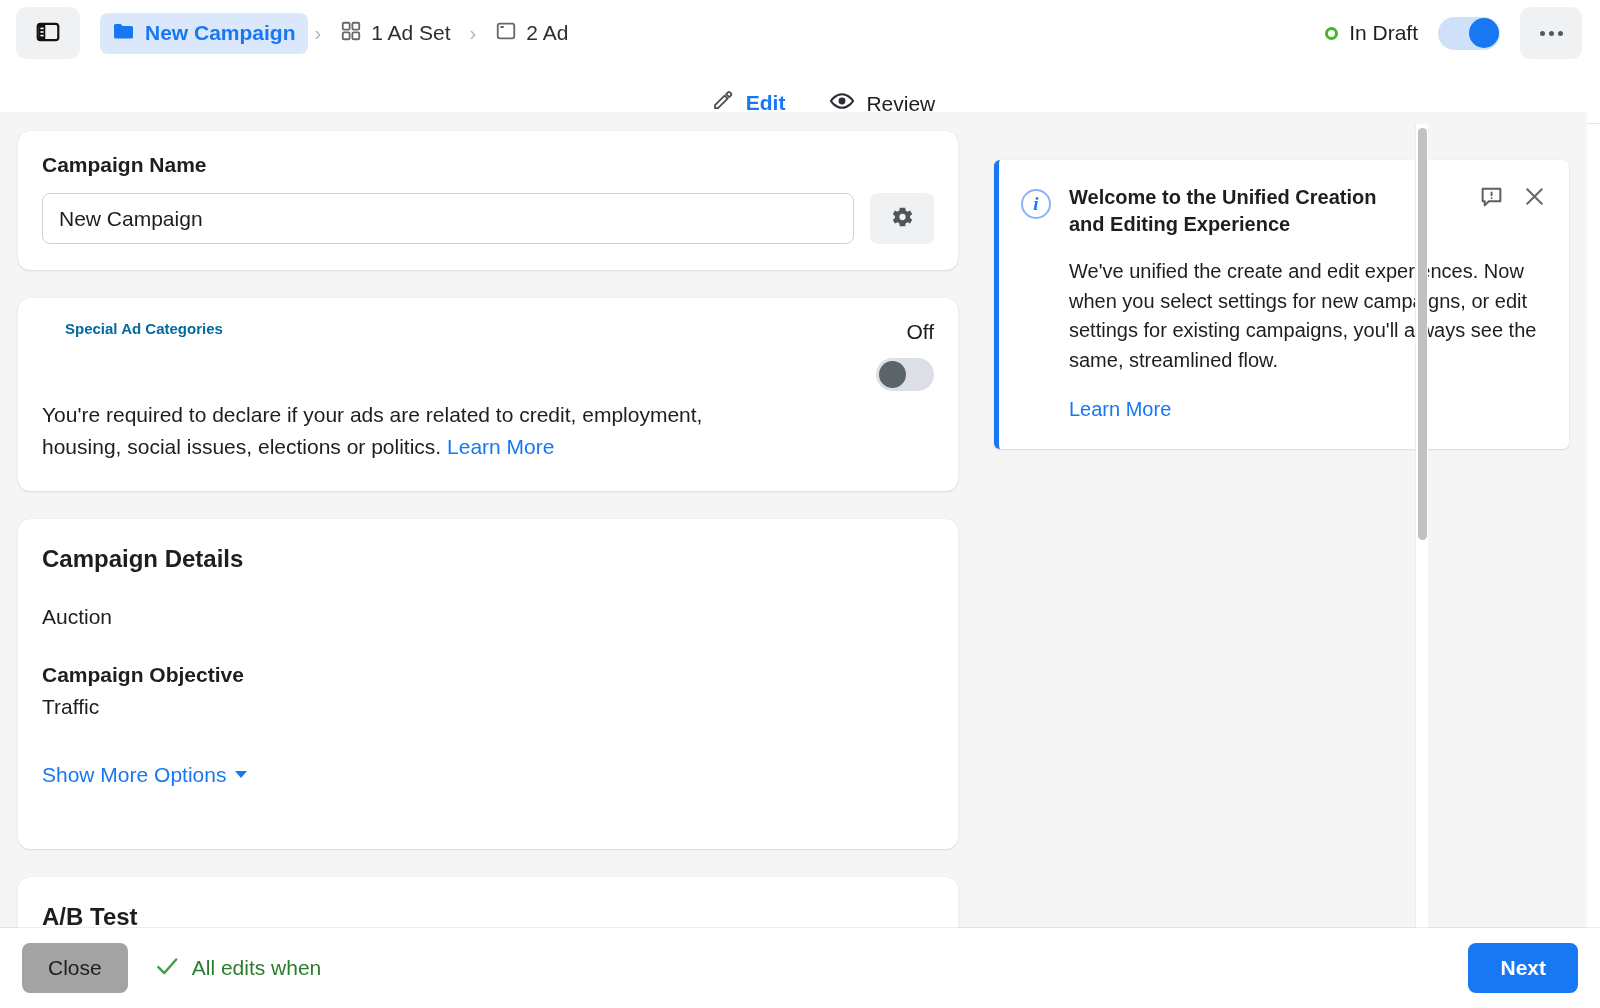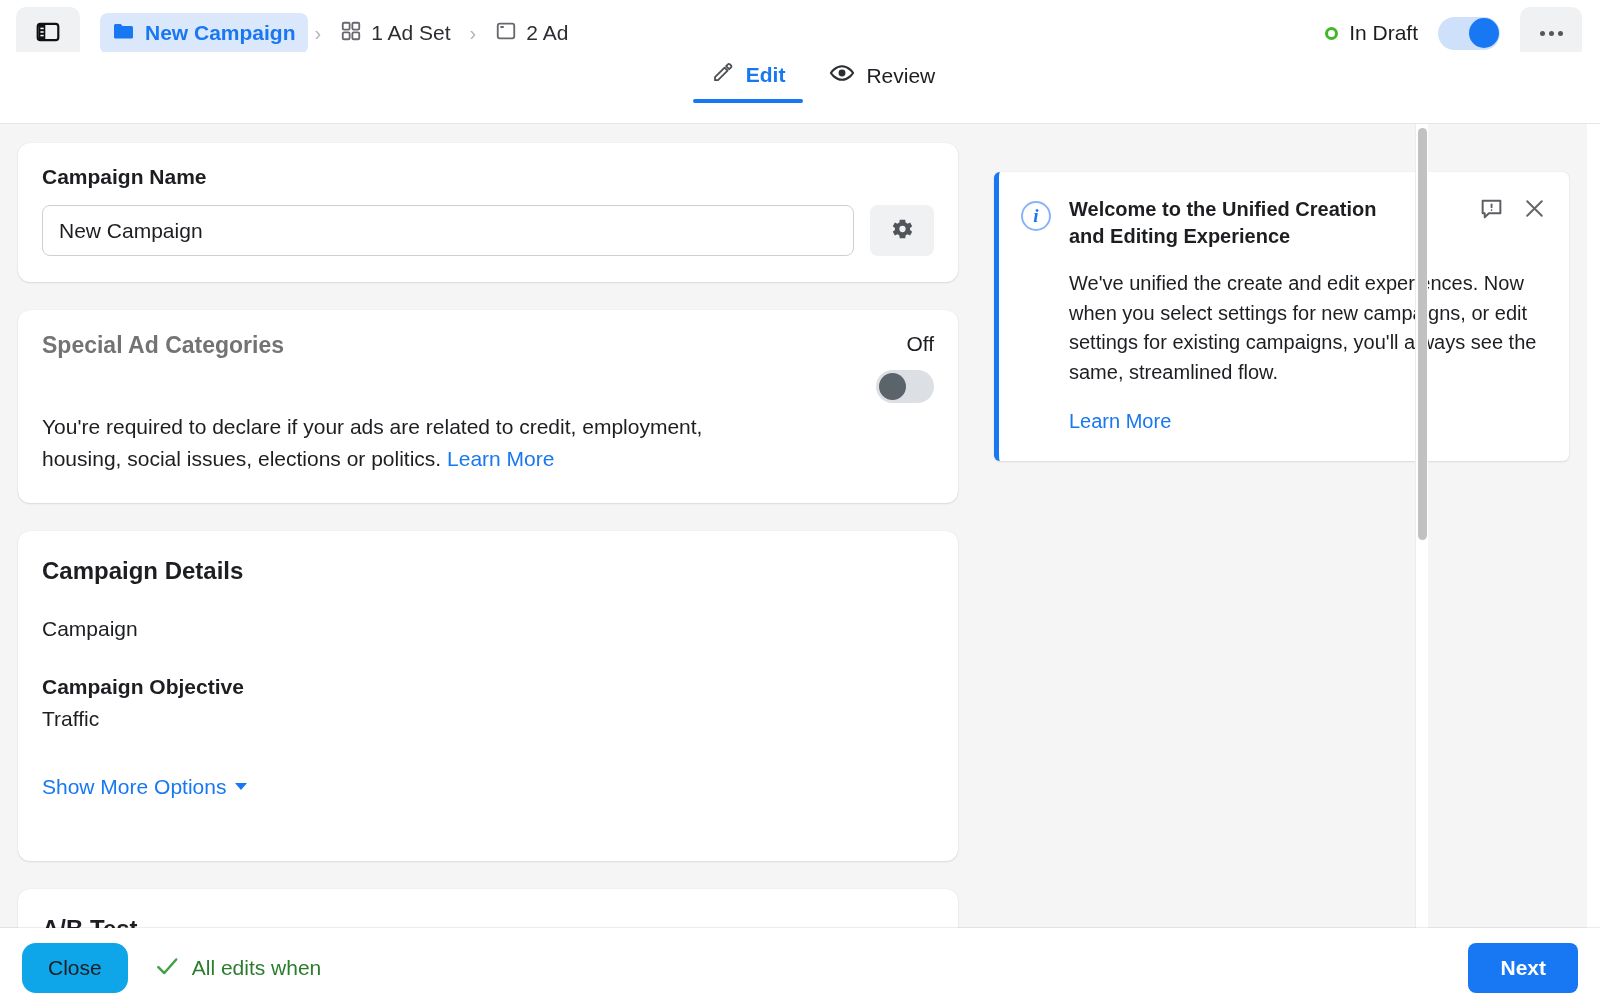--- a/index.html
+++ b/index.html
@@ -58,21 +58,21 @@
   }
   .more-btn {
     width: 62px; height: 52px; background: #f0f1f2; border-radius: 10px;
     display: flex; align-items: center; justify-content: center;
     gap: 4px; cursor: pointer; border: none;
   }
   .more-btn i { width: 5px; height: 5px; border-radius: 50%; background: #54585c; display:block;}
 
   
   .tabs {
-    position: absolute; top: 52px; left: 0; width: 1600px; height: 58px;
+    position: absolute; top: 80px; left: 0; width: 1600px; height: 58px;
     display: flex; align-items: flex-start; justify-content: center;
     gap: 8px; background: #ffffff; padding-left: 46px;
   }
   .tab {
     display: flex; align-items: center; gap: 11px;
     padding: 8px 18px 14px 18px;
     font-size: 21px; cursor: pointer; position: relative;
     color: #1c1e21;
   }
   .tab.active { color: #1877f2; font-weight: 700; }
@@ -80,21 +80,21 @@
     content: ""; position: absolute; left: 0; right: 0; bottom: 0;
     height: 4px; background: #1877f2; border-radius: 2px;
   }
   .tab-divider {
     position: absolute; top: 123px; left: 0; width: 1600px;
     height: 1px; background: #e4e6eb;
   }
 
   
   .canvas {
-    position: absolute; top: 124px; left: 0;
+    position: absolute; top: 112px; left: 0;
     width: 1587px; height: 884px;
     background: #f5f5f5;
     overflow: hidden;
   }
   .col-left { position: absolute; left: 18px; top: 19px; width: 940px; }
   .col-right { position: absolute; left: 994px; top: 48px; width: 575px; }
 
   .card {
     background: #ffffff; border-radius: 12px;
     box-shadow: 0 1px 2px rgba(0,0,0,0.10), 0 0 1px rgba(0,0,0,0.12);
@@ -116,21 +116,21 @@
   }
   .gear-btn {
     width: 64px; height: 51px; background: #f0f1f2; border: none;
     border-radius: 8px; cursor: pointer;
     display: flex; align-items: center; justify-content: center;
   }
 
   
   .card-sac { padding: 22px 24px 28px 24px; position: relative; }
   .sac-head { display: flex; align-items: flex-start; }
-  .sac-title { font-size: 23px; font-weight: 700; color: #737373; }
+  .sac-title { font-size: 15px; font-weight: 700; color: #0369a1; margin-left: 23px; }
   .sac-toggle-wrap { margin-left: auto; display: flex; align-items: flex-end; gap: 14px; flex-direction: column; }
   .sac-off-label { font-size: 21px; color: #1c1e21; }
   .sm-toggle {
     width: 58px; height: 33px; border-radius: 17px;
     background: #dcdfe3; position: relative; cursor: pointer;
   }
   .sm-toggle .knob {
     position: absolute; top: 3px; left: 3px;
     width: 27px; height: 27px; border-radius: 50%;
     background: #5b636b;
@@ -203,21 +203,21 @@
     background: #c1c1c1; border-radius: 5px; cursor: pointer;
   }
 
   
   .footer {
     position: absolute; left: 0; bottom: 0; width: 1600px; height: 80px;
     background: #ffffff; display: flex; align-items: center;
     padding: 0 22px; box-shadow: 0 -1px 0 rgba(0,0,0,0.07);
   }
   .close-btn {
-    background: #0ea5e9; border: none; border-radius: 14px;
+    background: #a3a3a3; border: none; border-radius: 8px;
     padding: 0 26px; height: 50px; font-size: 21px; color: #1c1e21;
     cursor: pointer; font-family: "Liberation Sans", sans-serif;
   }
   .saved {
     display: flex; align-items: center; gap: 12px; margin-left: 26px;
     font-size: 21px; color: #2a7d2e;
   }
   .next-btn {
     margin-left: auto; background: #1877f2; border: none; border-radius: 8px;
     padding: 0 32px; height: 50px; font-size: 21px; font-weight: 700;
@@ -350,21 +350,21 @@
           </div>
         </div>
         <div class="sac-body">
           <span>You're required to declare if your ads are related to credit, employment, housing, social issues, elections or politics.</span>
           <span class="link">Learn More</span>
         </div>
       </div>
 
       <div class="card card-details">
         <div class="sec-title">Campaign Details</div>
-        <div class="detail-value">Campaign</div>
+        <div class="detail-value">Auction</div>
         <div class="detail-label">Campaign Objective</div>
         <div class="detail-sub">Traffic</div>
         <div class="show-more">
           <span>Show More Options</span>
           <span class="caret-down"></span>
         </div>
       </div>
 
       <div class="card card-ab">
         <div class="sec-title">A/B Test</div>

